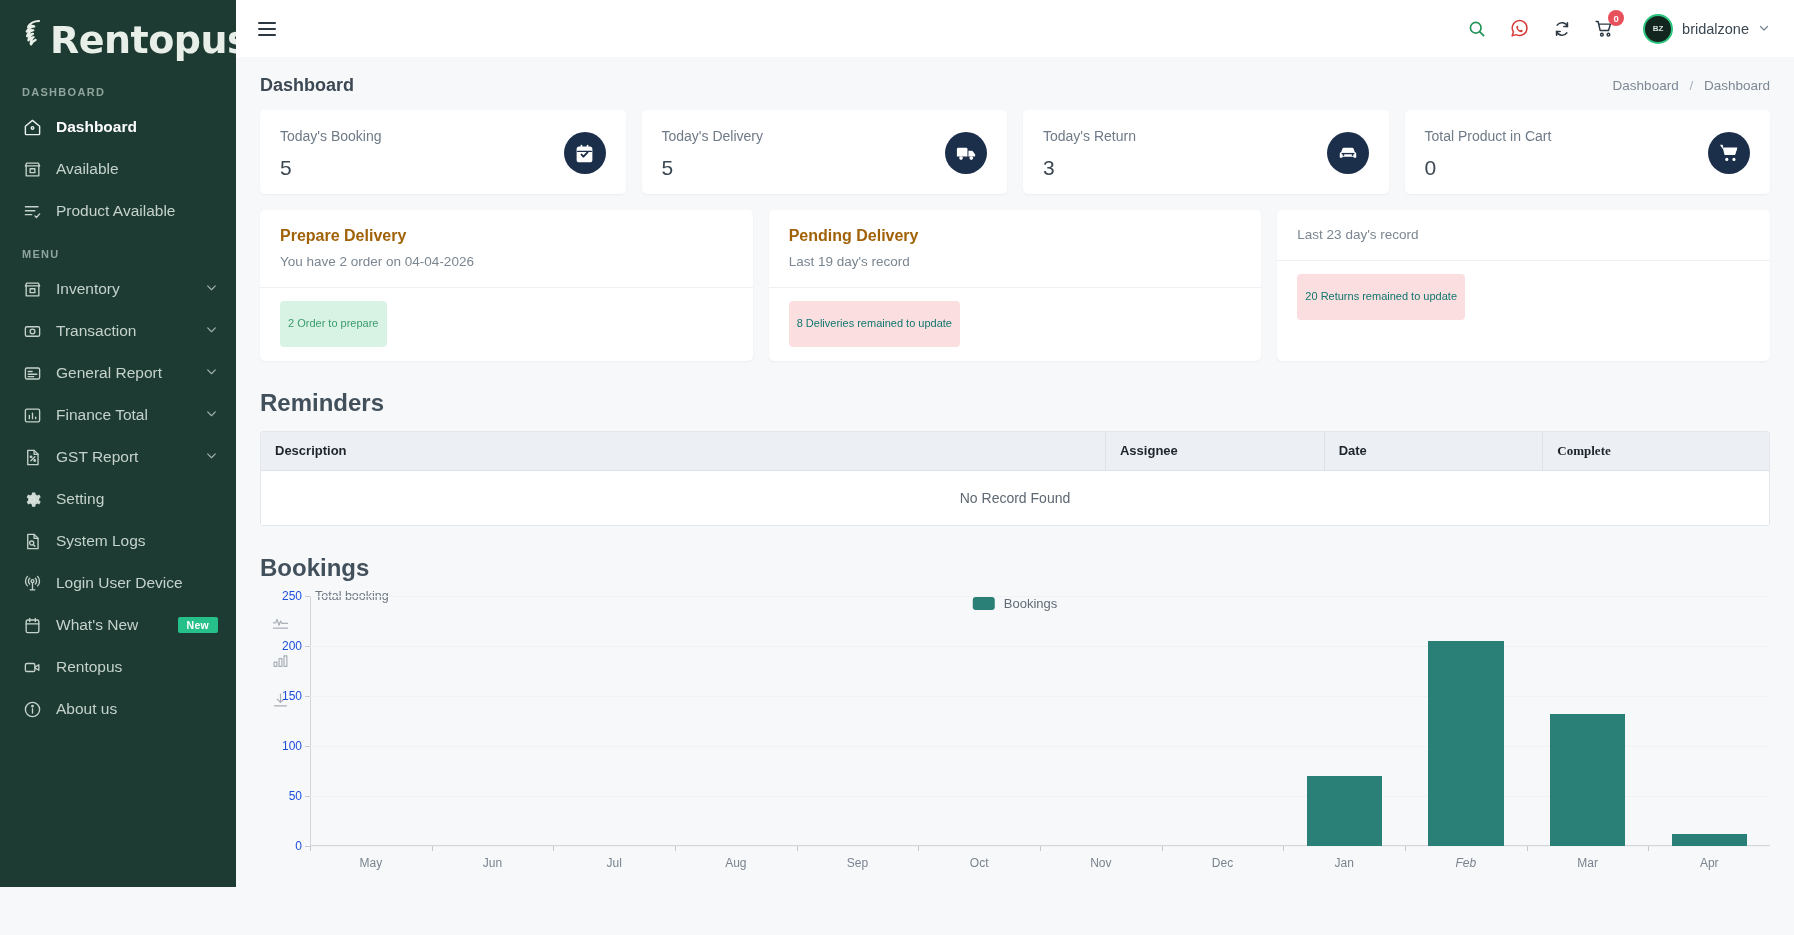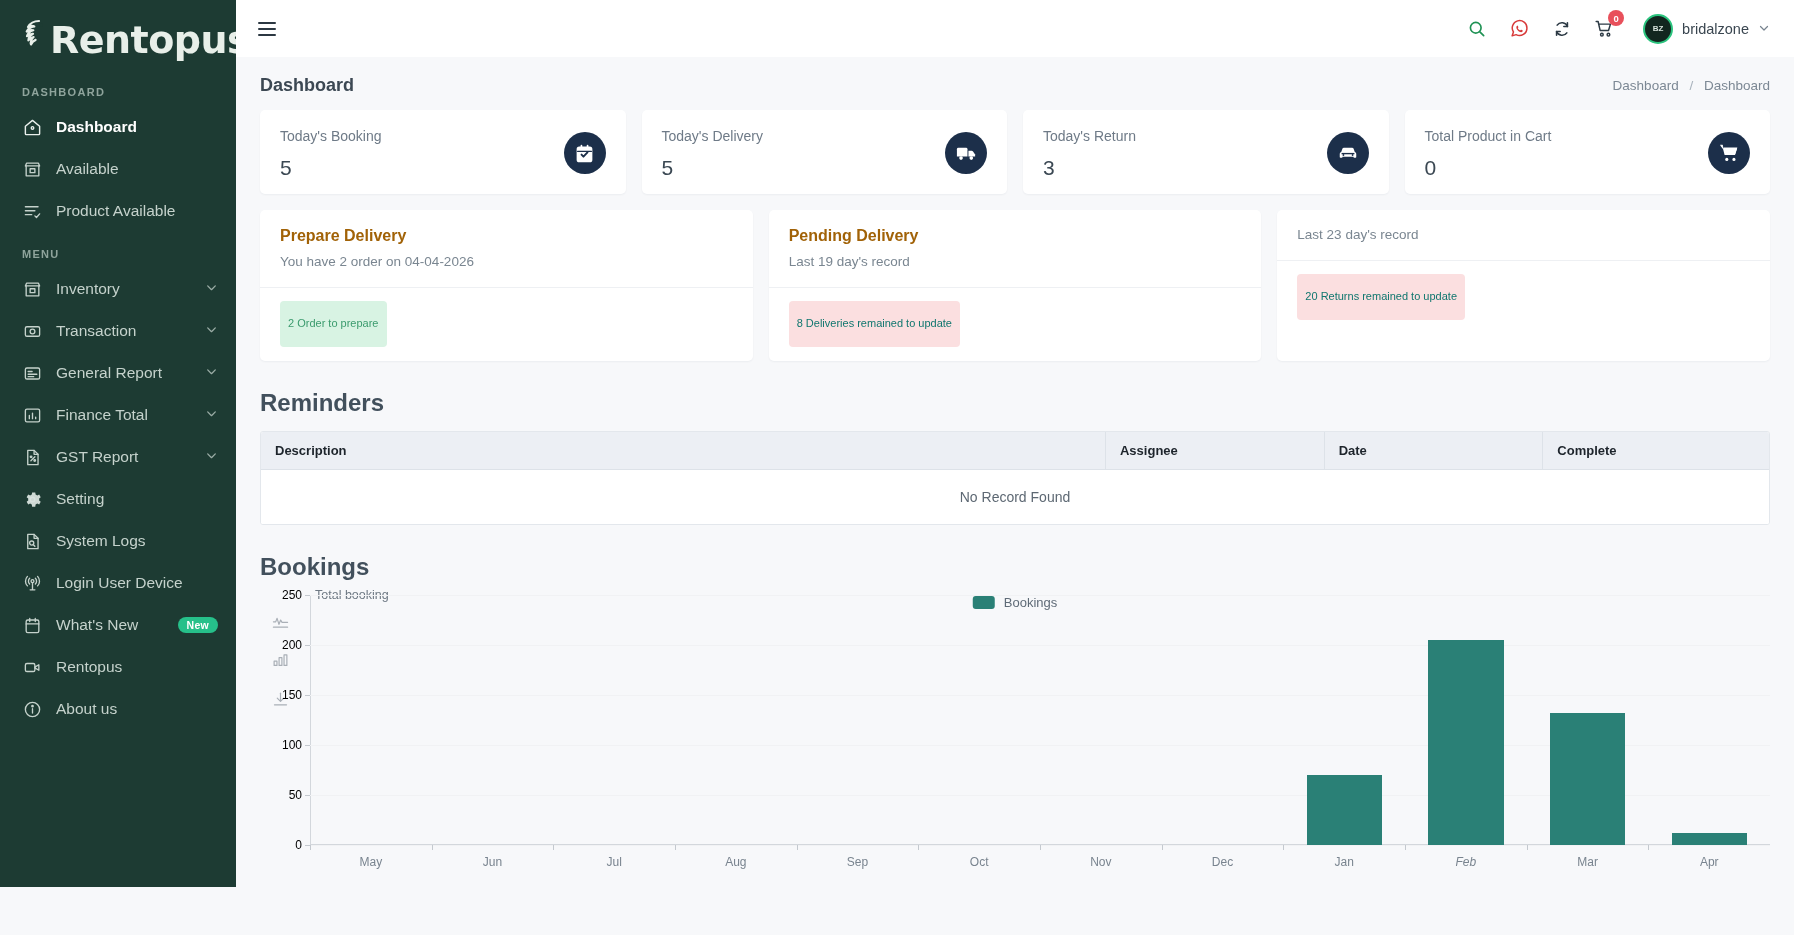--- a/index.html
+++ b/index.html
@@ -45,21 +45,21 @@
     width: 20px; height: 20px; flex: 0 0 20px;
     margin-right: 14px; display: flex;
     align-items: center; justify-content: center;
   }
   .nav-item .ic svg { display: block; }
   .nav-label { flex: 1 1 auto; white-space: nowrap; }
   .chev { opacity: .75; }
   .badge-new {
     background: #26c08a; color: #fff;
     font-size: 10.5px; font-weight: 700;
-    border-radius: 8px; padding: 3px 9px; line-height: 1;
+    border-radius: 2px; padding: 3px 9px; line-height: 1;
     letter-spacing: .3px;
   }
 
   
   .main { flex: 1 1 auto; min-width: 0; background: #f7f8fa; height: 935px; overflow: hidden; }
   .topbar {
     height: 57px; background: #fff; display: flex;
     align-items: center; padding: 0 24px 0 20px;
   }
   .hamburger { cursor: pointer; display: flex; flex-direction: column; gap: 4px; padding: 4px 2px; }
@@ -135,21 +135,21 @@
   .table-card {
     background: #fff; border: 1px solid #e3e7ec; border-radius: 3px;
     overflow: hidden;
   }
   table { width: 100%; border-collapse: collapse; }
   thead th {
     background: #eceff4; color: #1d242b; font-size: 13px; font-weight: 700;
     text-align: left; padding: 11px 14px; border-right: 1px solid #dde2e8;
     border-bottom: 1px solid #dde2e8;
   }
-  thead th:last-child { border-right: none; }
+  thead th:last-child { border-right: none; font-family: Liberation Serif, serif; }
   .empty-row td {
     text-align: center; color: #5d6873; font-size: 14px;
     padding: 19px 14px; background: #fff;
   }
 
   
   .chart-wrap { position: relative; margin-top: 4px; padding-bottom: 12px; }
   .chart-tools {
     position: absolute; left: 12px; top: 18px;
     display: flex; flex-direction: column; gap: 18px;
@@ -158,21 +158,21 @@
   .chart-legend {
     position: absolute; left: 50%; transform: translateX(-50%);
     top: 0; display: flex; align-items: center; gap: 9px;
   }
   .legend-swatch { width: 22px; height: 13px; border-radius: 3px; }
   .legend-label { color: #5f6b77; font-size: 13px; }
   .axis-title { position: absolute; left: 55px; top: -7px; color: #6d7883; font-size: 12.5px; }
   .plot { position: relative; margin-left: 50px; height: 250px; }
   .ytick {
     position: absolute; right: calc(100% + 8px); transform: translateY(-50%);
-    color: #000000; font-size: 12px; white-space: nowrap;
+    color: #1d4ed8; font-size: 12px; white-space: nowrap;
   }
   .gridline { position: absolute; left: 0; right: 0; height: 1px; background: #f1f2f4; }
   .tickmark { position: absolute; left: -5px; width: 5px; height: 1px; background: #c4c9cf; }
   .yaxis { position: absolute; left: 0; top: 0; bottom: 0; width: 1px; background: #d3d7dc; }
   .xaxis { position: absolute; left: 0; right: 0; bottom: 0; height: 1px; background: #d3d7dc; }
   .bars { position: absolute; left: 0; right: 0; bottom: 0; top: 0; display: flex; }
   .bar-slot { flex: 1 1 0; position: relative; display: flex; align-items: flex-end; justify-content: center; }
   .bar { width: 62%; background: #2a8076; }
   .xlabels { position: absolute; left: 0; right: 0; top: 100%; display: flex; }
   .xlab { flex: 1 1 0; text-align: center; color: #79848f; font-size: 12px; padding-top: 10px; }

